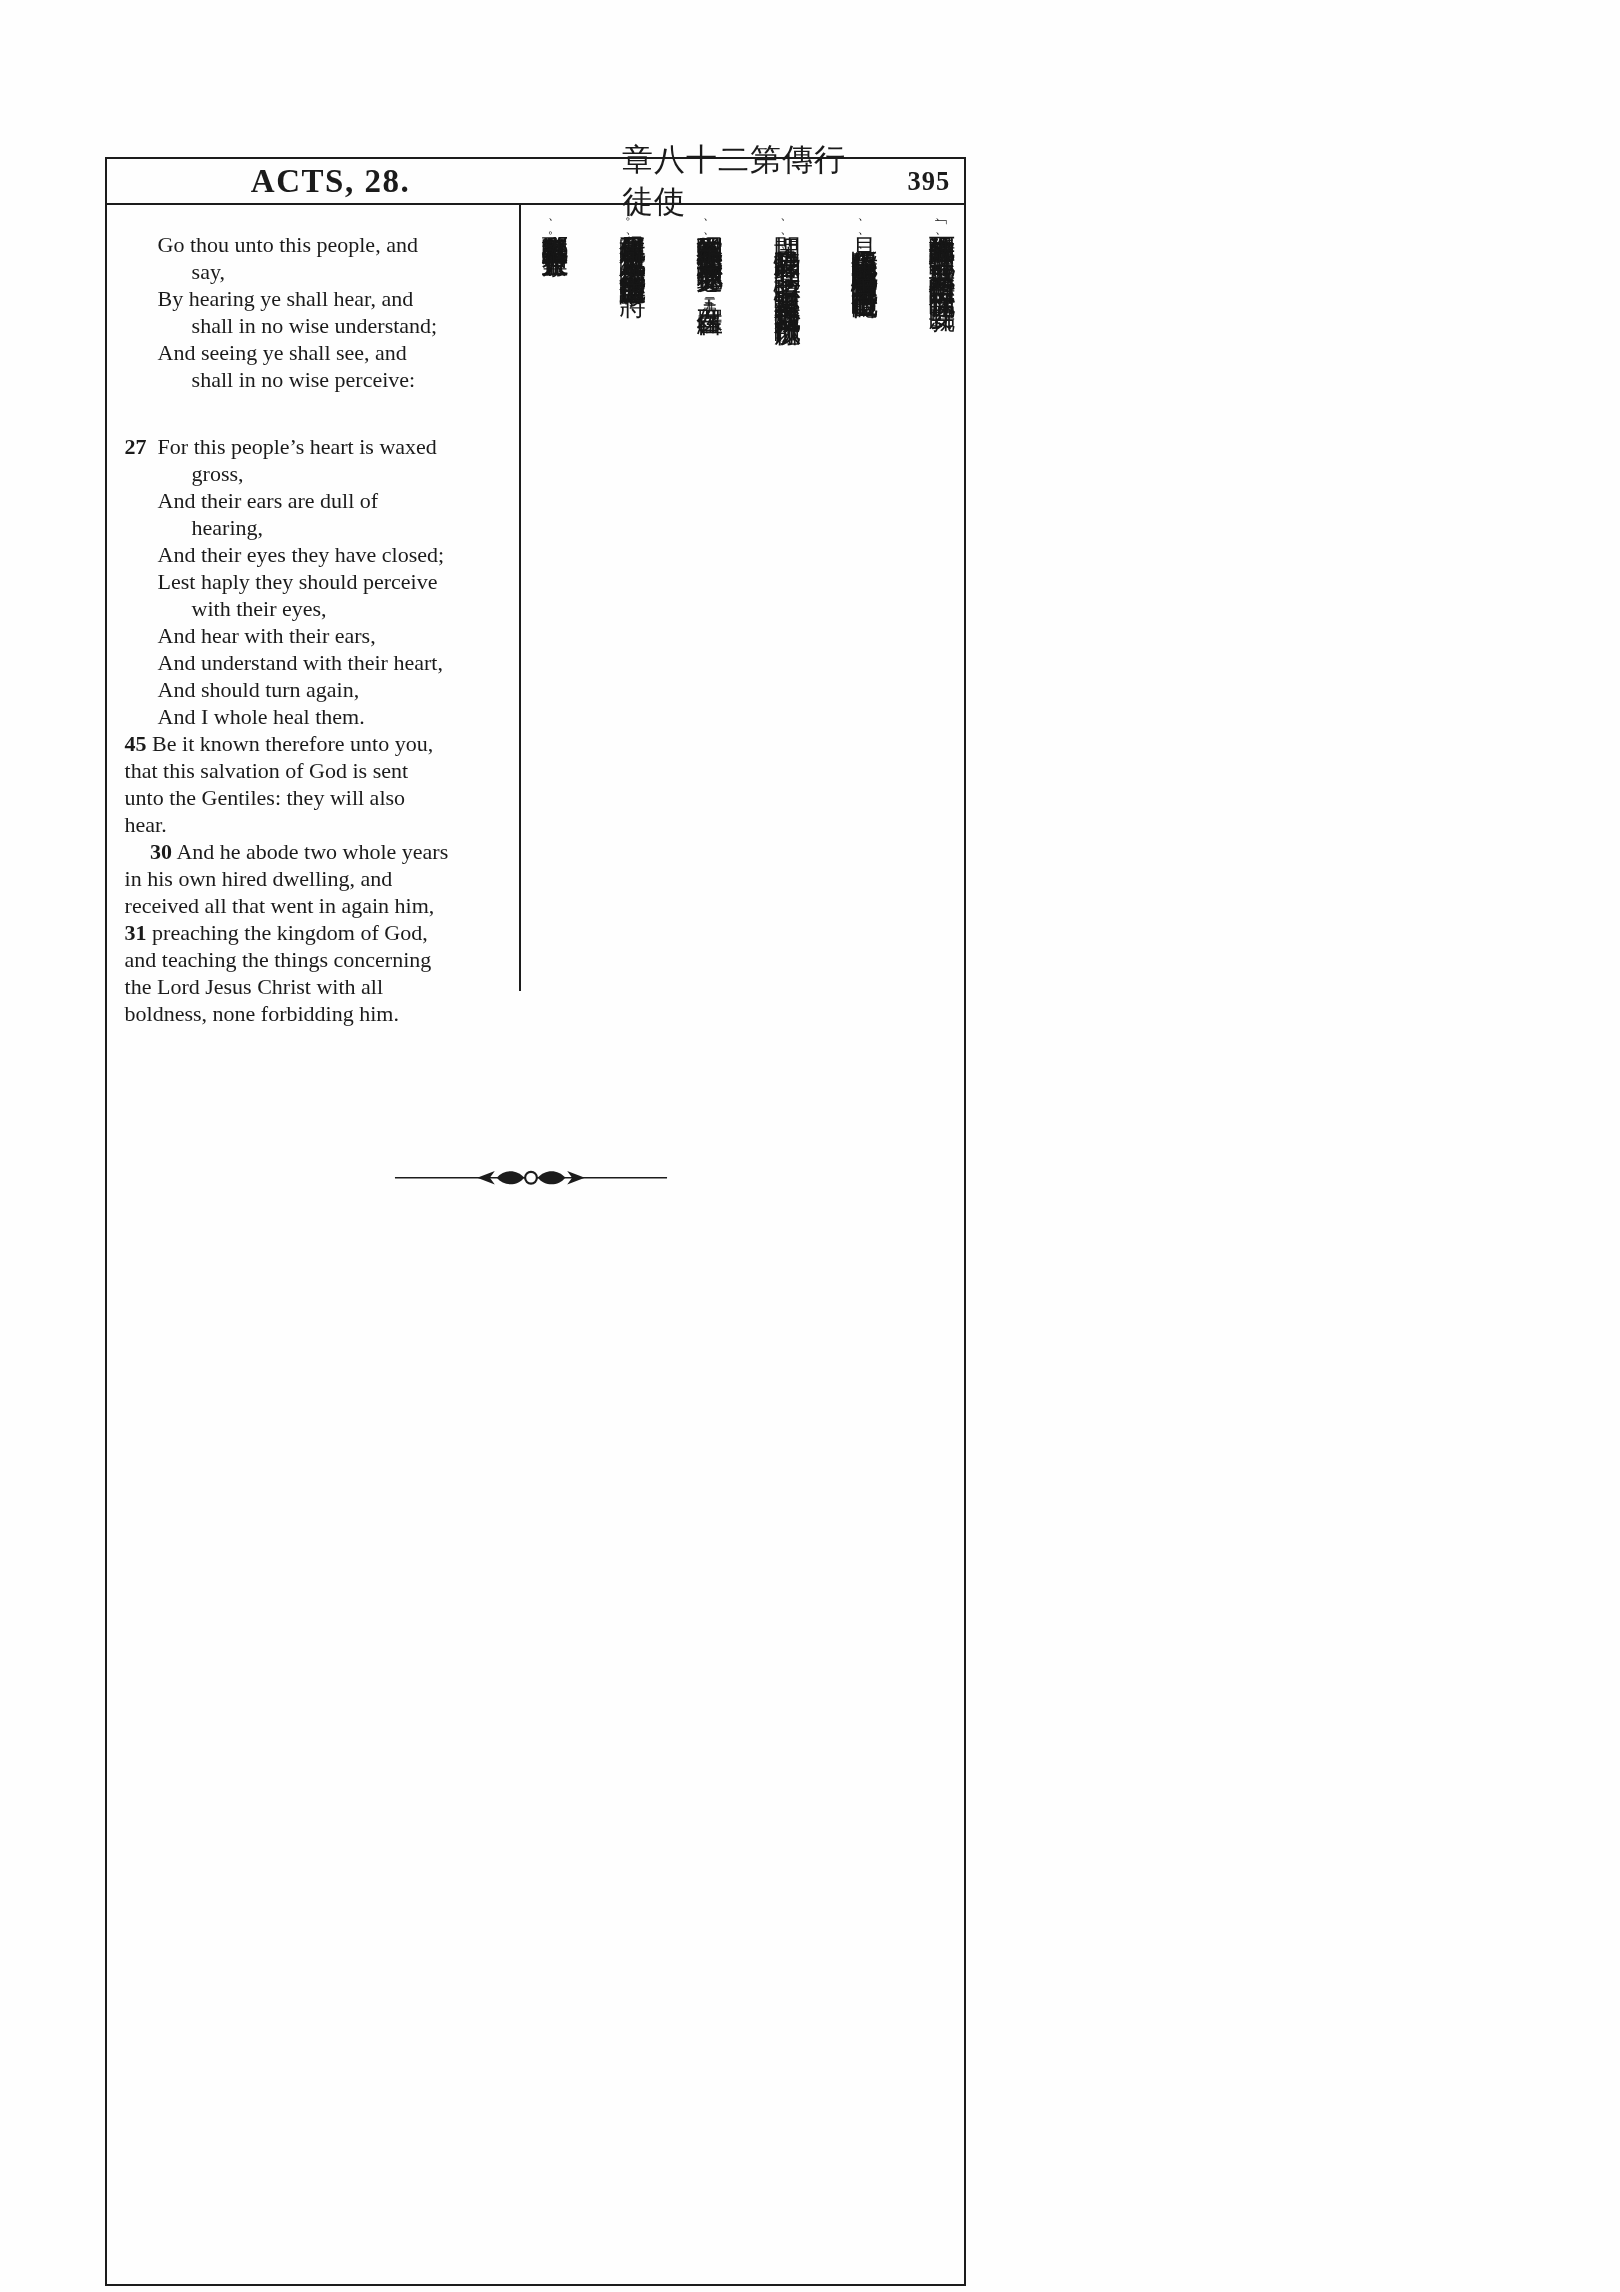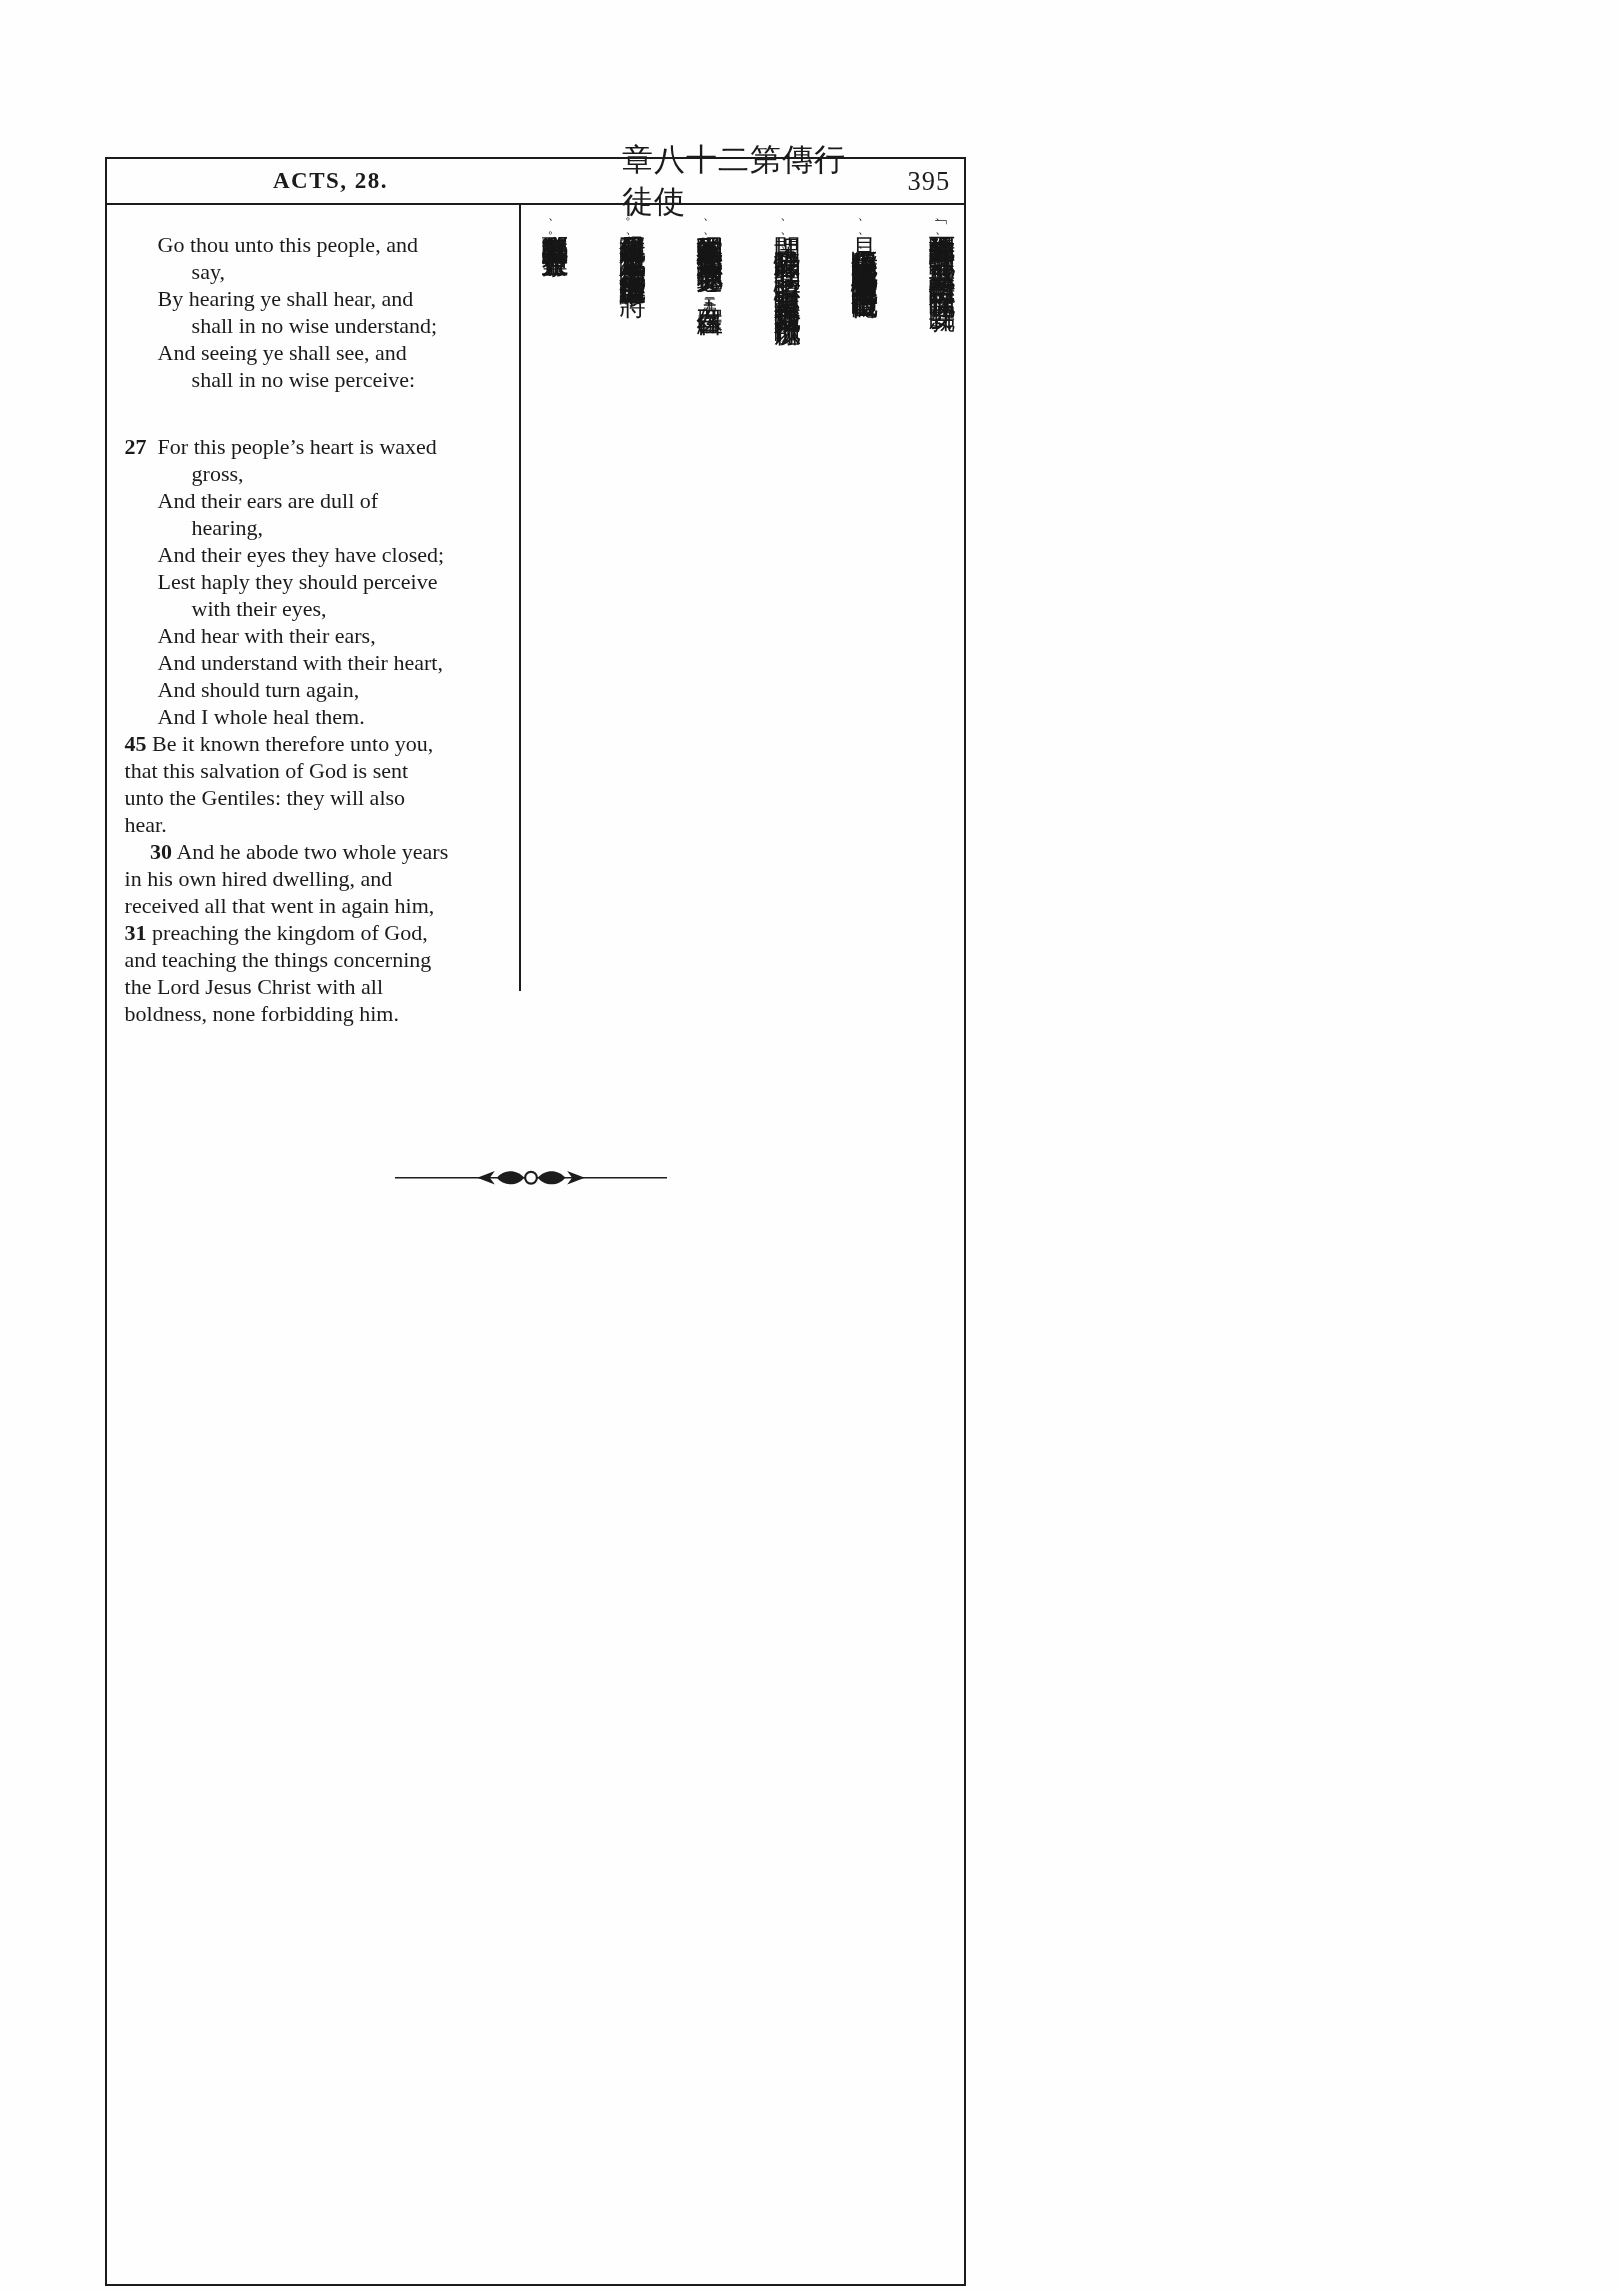--- a/index.html
+++ b/index.html
@@ -20,32 +20,32 @@
     border: 2.5px solid #1c1c1c;
     background: #fefefe;
   }
   .hdr {
     position: relative; height: 46px;
     border-bottom: 2.5px solid #1c1c1c;
   }
   .t-en {
     position: absolute; left: 113px; top: 0; width: 221px; height: 100%;
     display: flex; align-items: center; justify-content: center;
-    font-weight: 700; font-size: 23px; letter-spacing: 1.5px;
+    font-weight: 700; font-size: 33px; letter-spacing: 1.5px;
   }
   .t-zh {
     position: absolute; left: 515px; top: 0; width: 255px; height: 100%;
     display: flex; align-items: center; justify-content: center;
     font-size: 31px; letter-spacing: 1px;
     font-family: "DejaVu Serif", serif;
   }
   .pno {
     position: absolute; right: 13.7px; top: 0; height: 100%;
     display: flex; align-items: center;
-    font-size: 26.5px; font-weight: 400; letter-spacing: 1px;
+    font-size: 26.5px; font-weight: 700; letter-spacing: 1px;
   }
   .en {
     position: absolute; left: 17.6px; top: 72px; width: 390px;
     font-size: 22px; line-height: 27px;
   }
   .en-line { white-space: nowrap; }
   .en-line.poem1 { padding-left: 33px; }
   .en-line.poem2 { padding-left: 67px; }
   .en-line.flush  { padding-left: 0; }
   .en-line.pindent { text-indent: 25.5px; }

